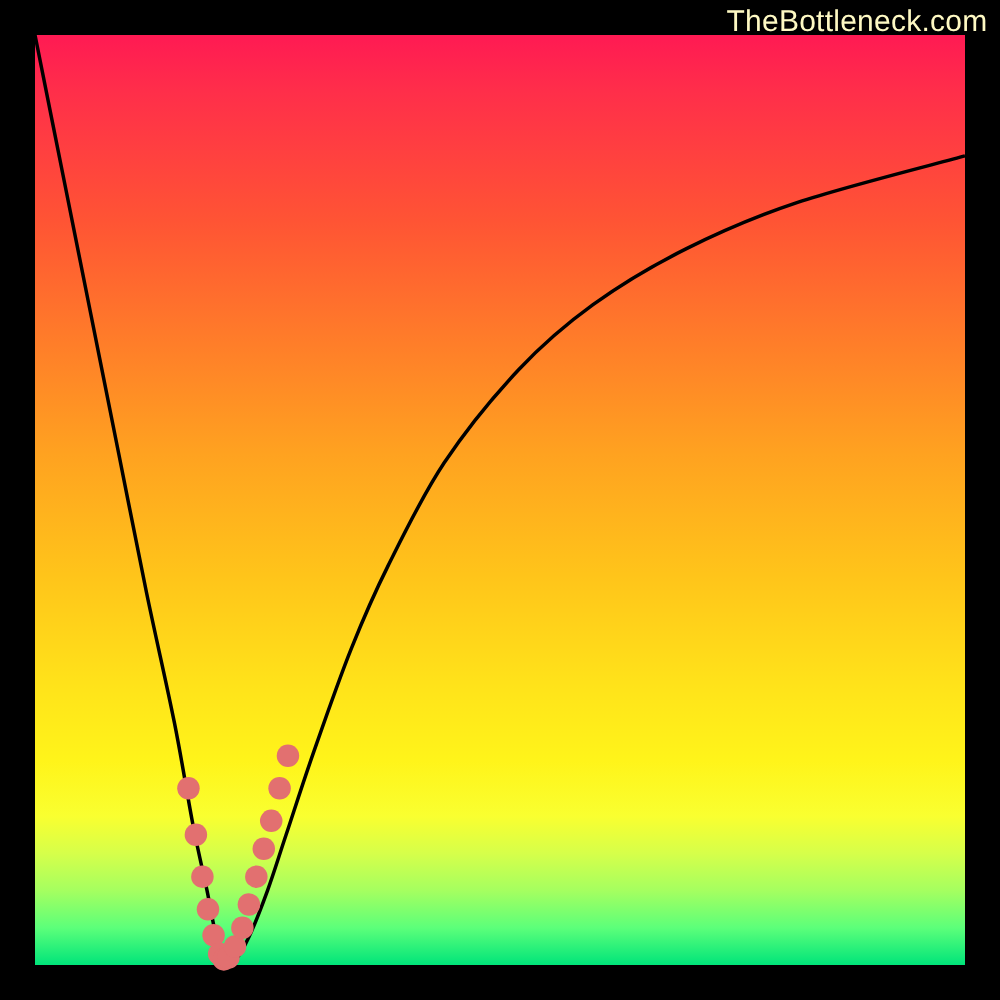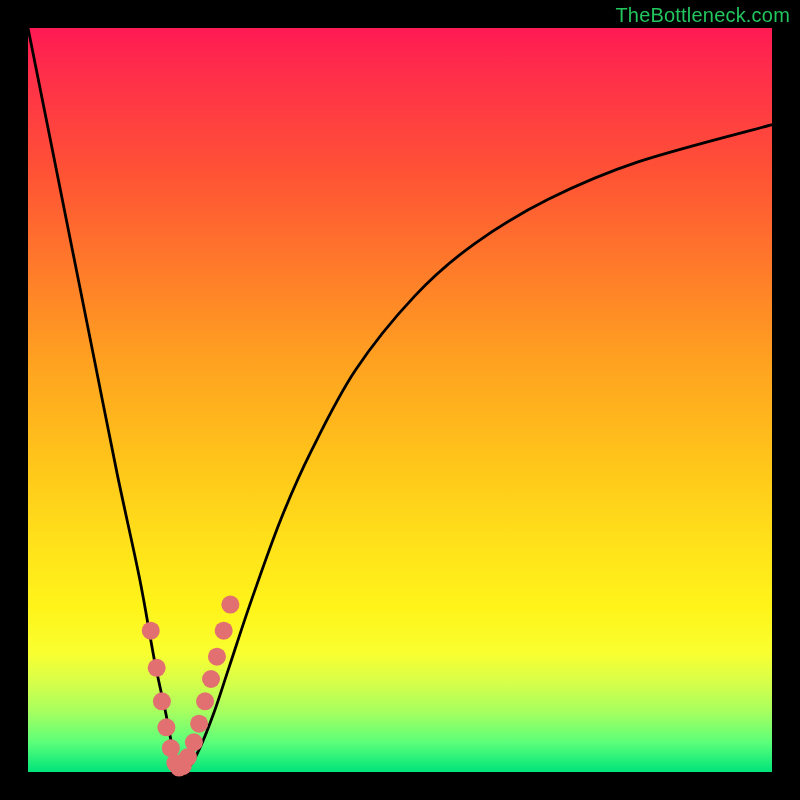--- a/index.html
+++ b/index.html
@@ -32,22 +32,22 @@
       #fff41a 78%,
       #f9ff30 84%,
       #d6ff4a 88%,
       #a5ff60 92%,
       #5cff7a 96%,
       #00e47a 100%
     );
   }
   .watermark {
     position: absolute;
-    color: #22c55e;
-    font-size: 20px;
+    color: #fef9c3;
+    font-size: 24px;
     font-weight: 400;
     letter-spacing: 0.2px;
     text-align: right;
   }
   svg.curve {
     position: absolute;
     left: 0;
     top: 0;
   }
 </style>

